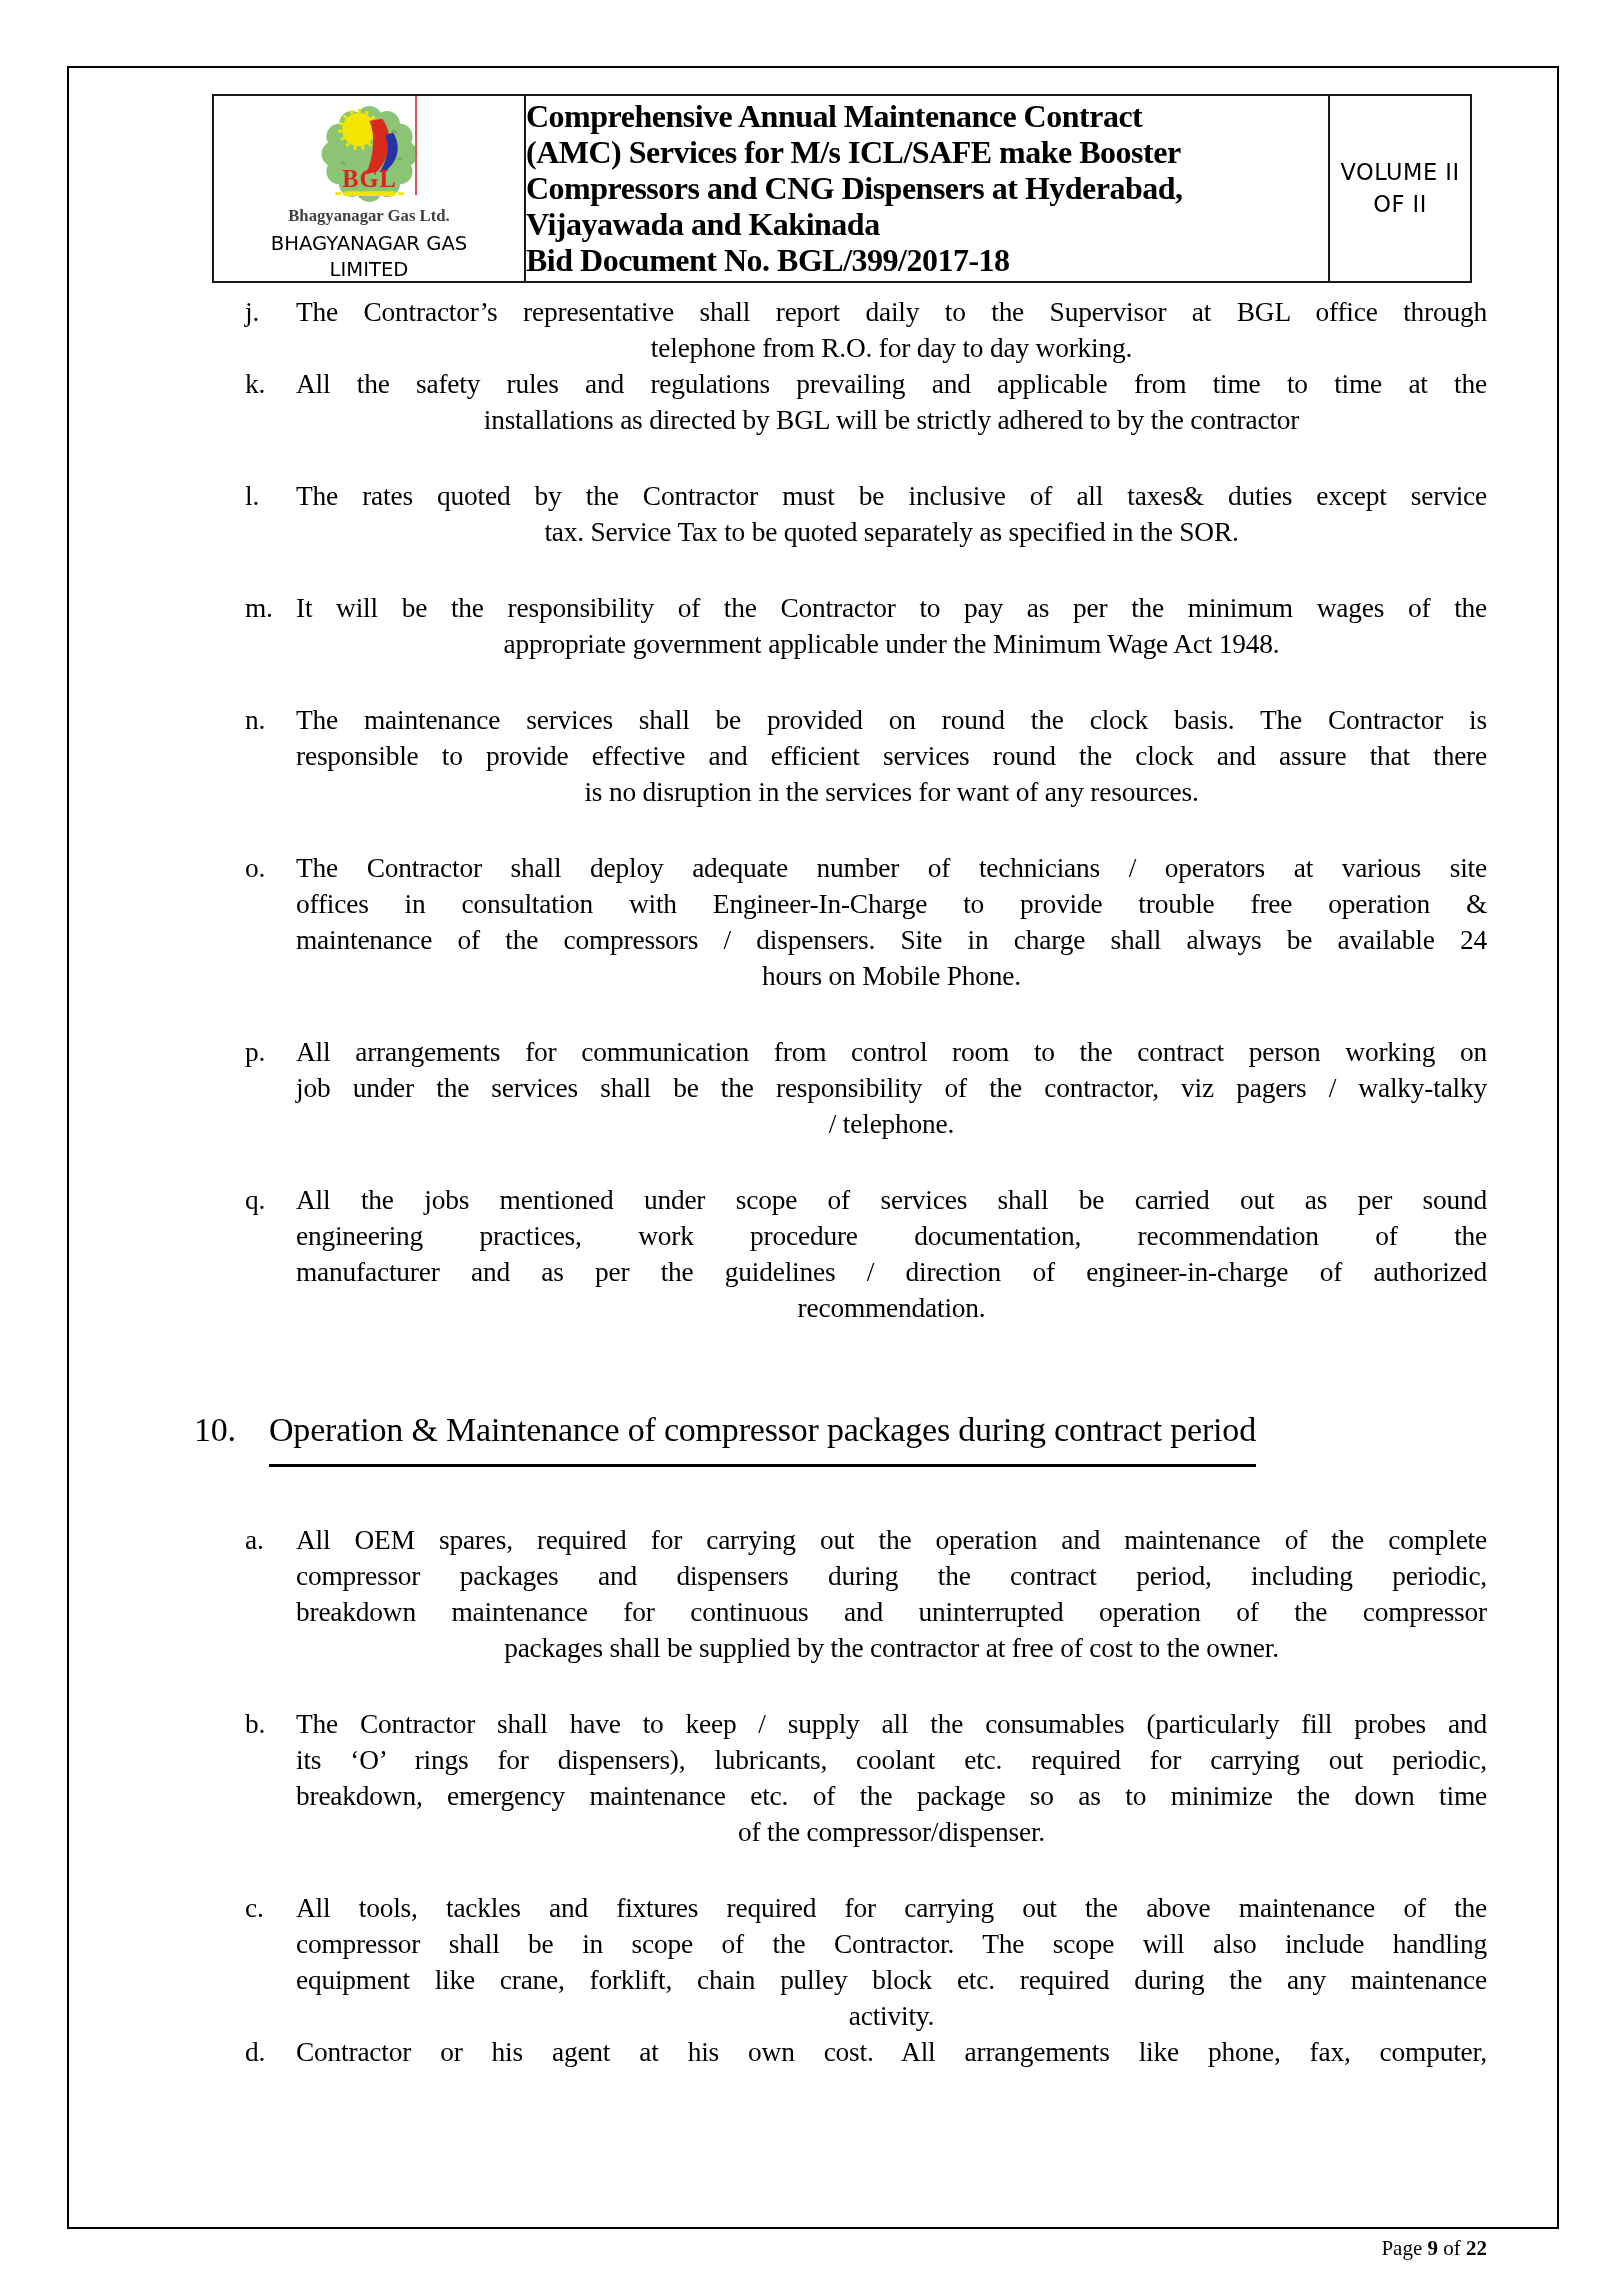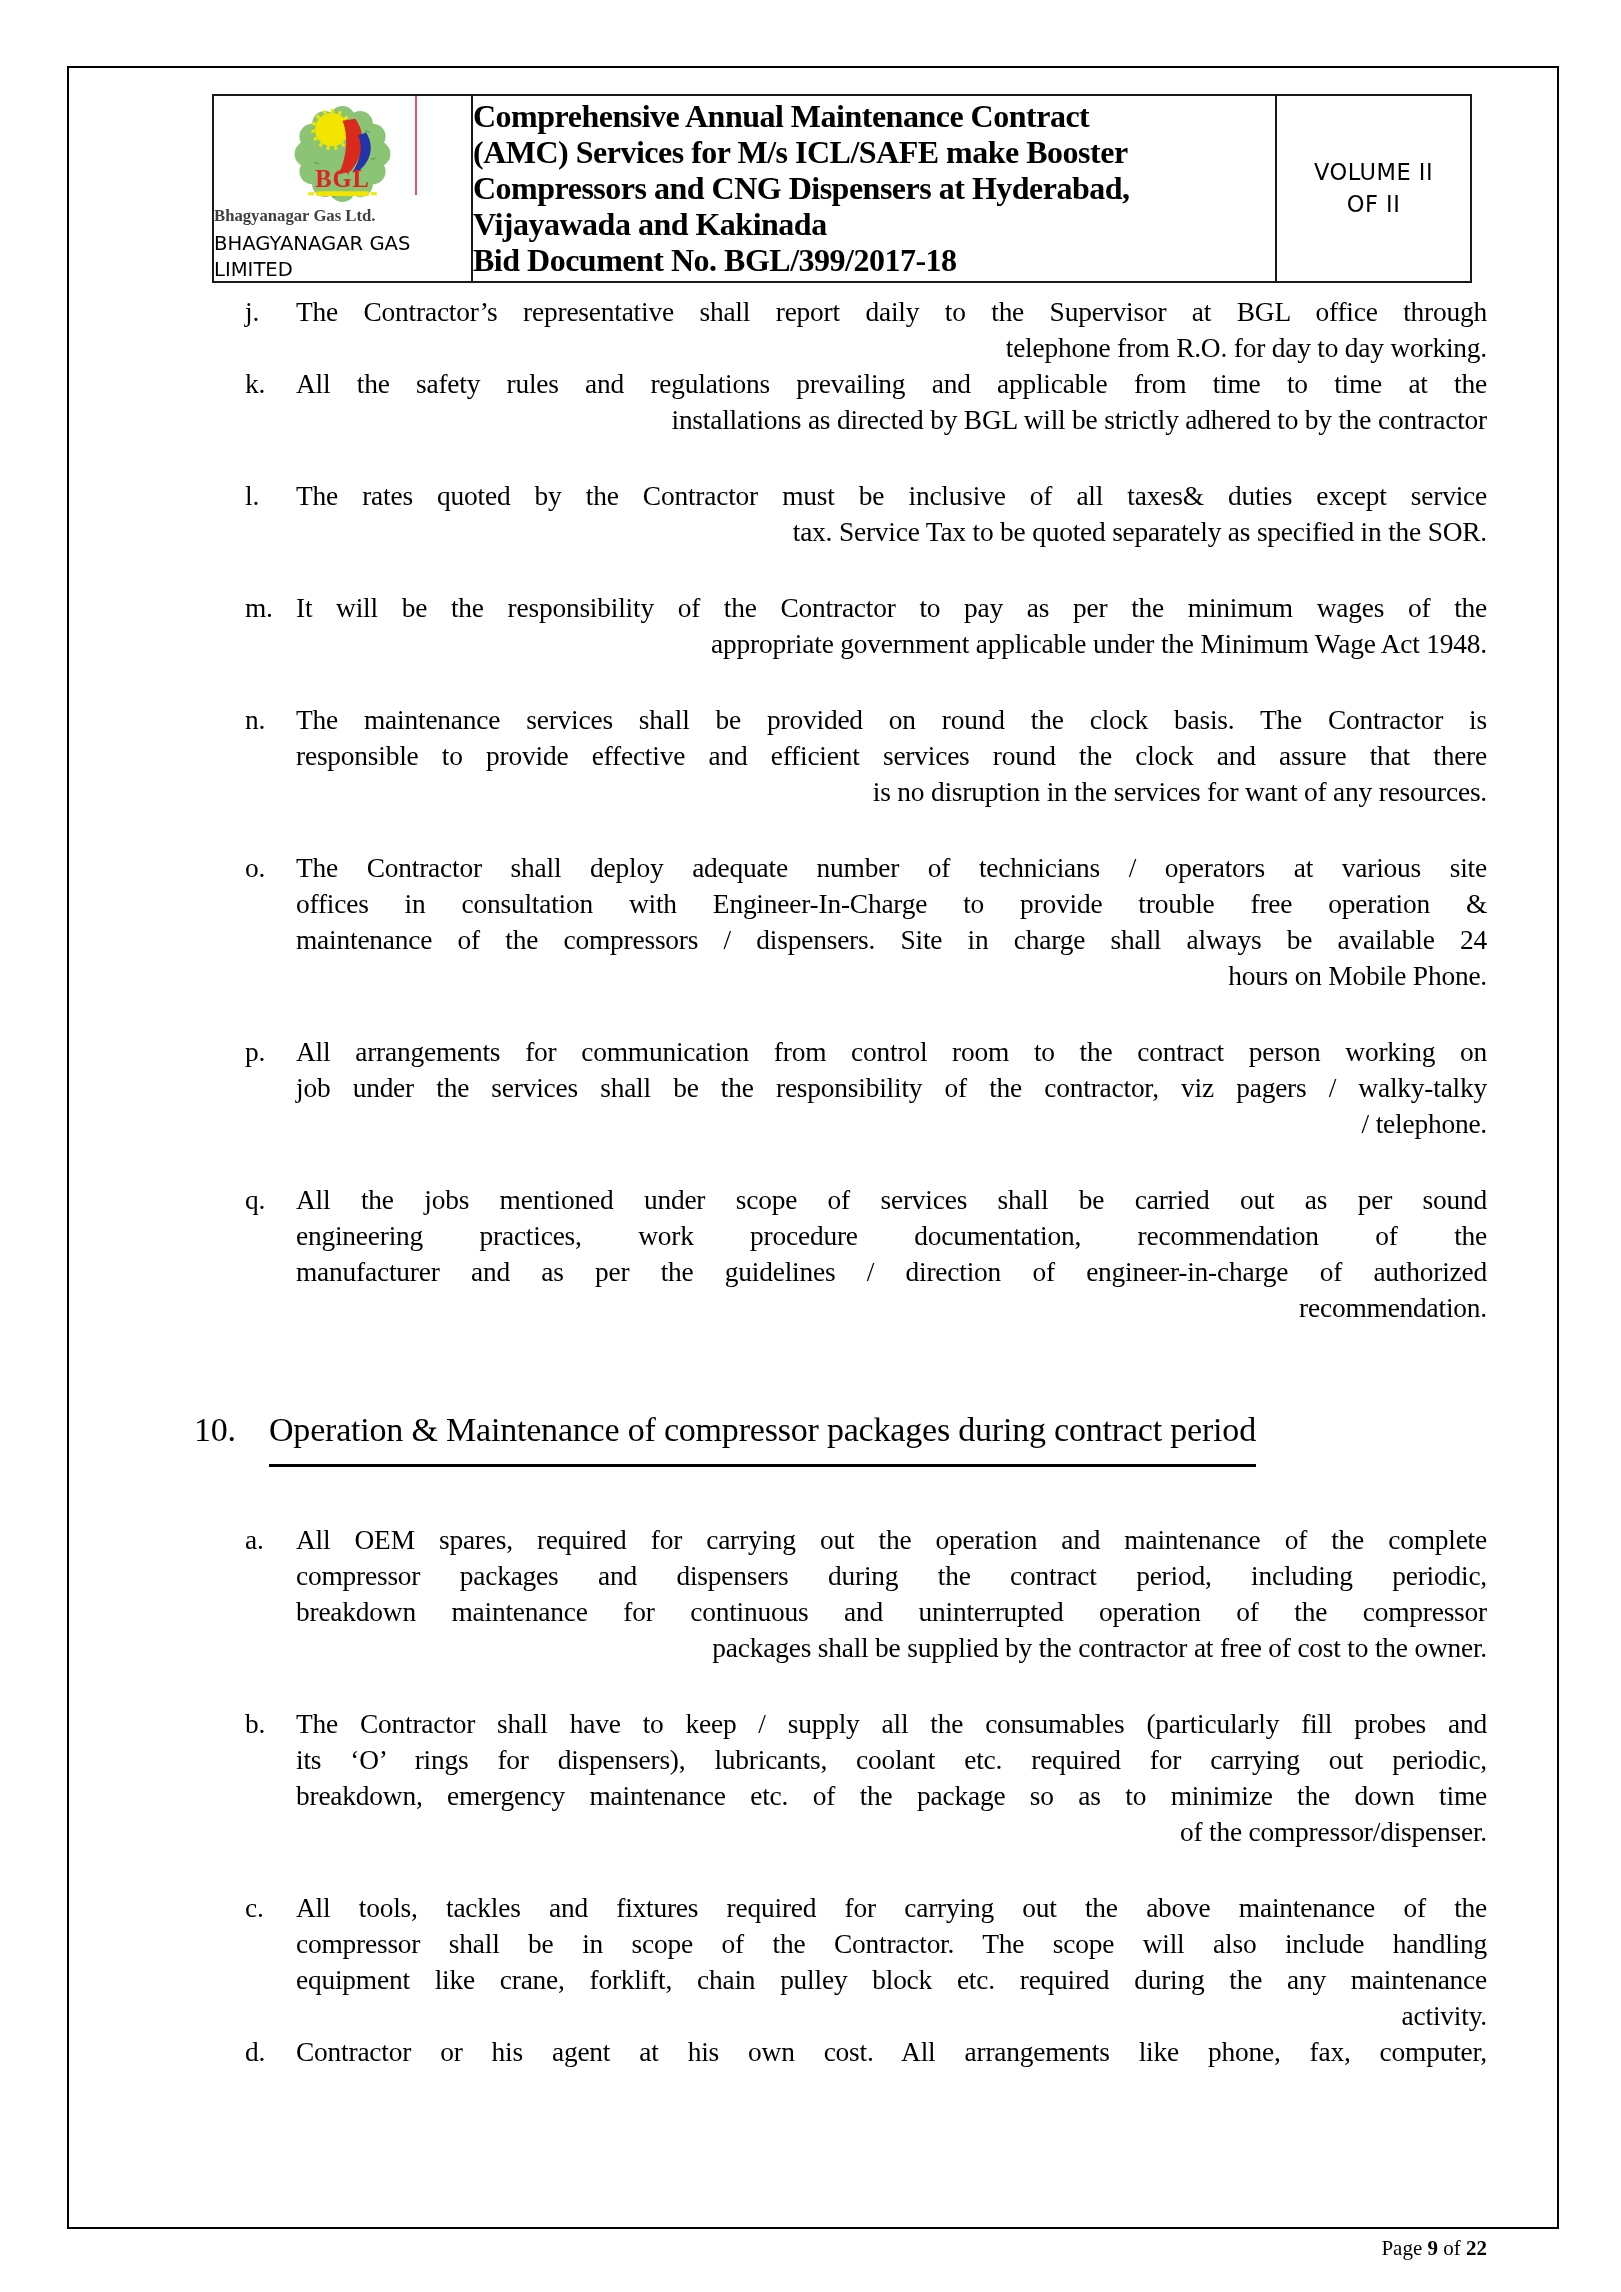--- a/index.html
+++ b/index.html
@@ -10,21 +10,21 @@
   .border-box {
     position:absolute; left:67px; top:66px; width:1488px; height:2159px;
     border:2px solid #000;
   }
   
   .header-table {
     position:absolute; left:143px; top:25.5px; width:1260px; height:189px;
     display:flex; border:2.9px solid #1a1a1a; box-sizing:border-box; background:#fff;
   }
   .cell { box-sizing:border-box; overflow:hidden; position:relative; }
-  .logo-cell  { width:257px; }
+  .logo-cell  { width:310px; text-align:center; }
   .title-cell { width:806px; border-left:2.9px solid #1a1a1a; border-right:2.9px solid #1a1a1a; text-align:left; padding-top:2px; }
   .volume-cell{ flex:1; display:flex; flex-direction:column; justify-content:center; align-items:center; }
   .title-line {
     font-weight:bold; font-size:32px; line-height:36px; letter-spacing:-0.5px; white-space:nowrap;
   }
   .volume-line {
     font-family:"DejaVu Sans", sans-serif; font-size:22.5px; line-height:32px; letter-spacing:0.5px;
   }
   .logo-emblem { display:block; margin:3.9px auto 0 auto; }
   .logo-subtitle {
@@ -34,21 +34,21 @@
   .company-name {
     font-family:"DejaVu Sans", sans-serif; font-size:19.6px; line-height:26.5px; margin-top:4.9px;
   }
   .red-rule { position:absolute; left:201px; top:0; width:2px; height:99px; background:#E0565E; }
   
   .body-area { position:absolute; left:176px; top:226px; width:1242px; font-size:27.4px; line-height:36px; letter-spacing:-0.2px; }
   .item { display:flex; }
   .item.gap { margin-top:40px; }
   .marker { flex:none; width:51px; }
   .itext { flex:1; min-width:0; }
-  .ln { text-align:right; }
+  .ln { text-align:center; }
   .ln.just { text-align:justify; text-align-last:justify; }
   .section-heading {
     display:flex; margin-left:-51px; margin-top:86px; margin-bottom:55px;
     font-weight:normal; font-size:34px; line-height:36px; letter-spacing:-0.2px;gap:20px;
   }
   .section-heading .num { flex:none; width:55px; }
   .section-heading .txt { border-bottom:3.9px solid #000; padding-bottom:16px; }
   
   .footer {
     position:absolute; top:2233px; right:134px; font-size:21px; line-height:31px; white-space:nowrap;

